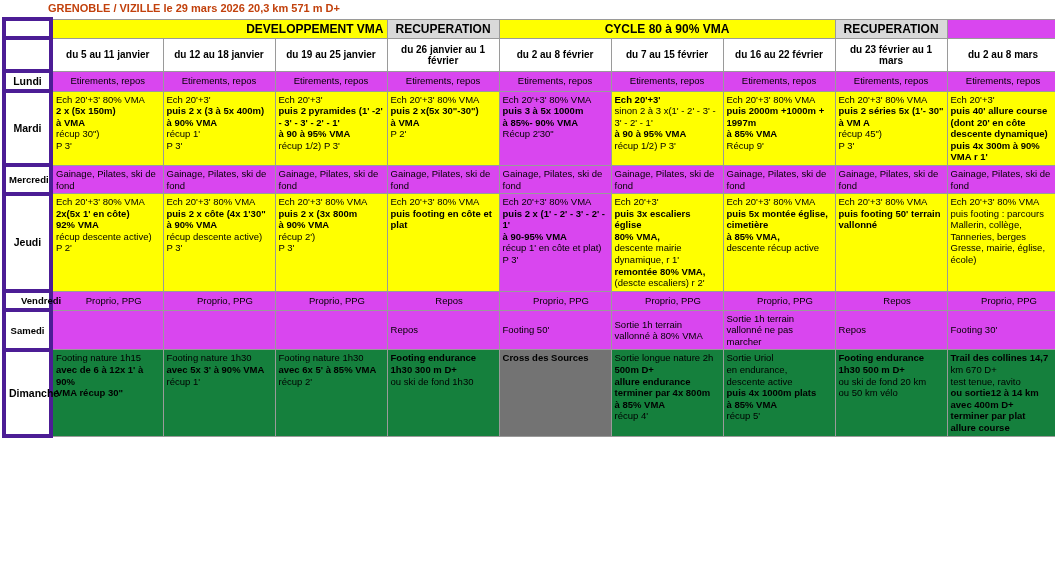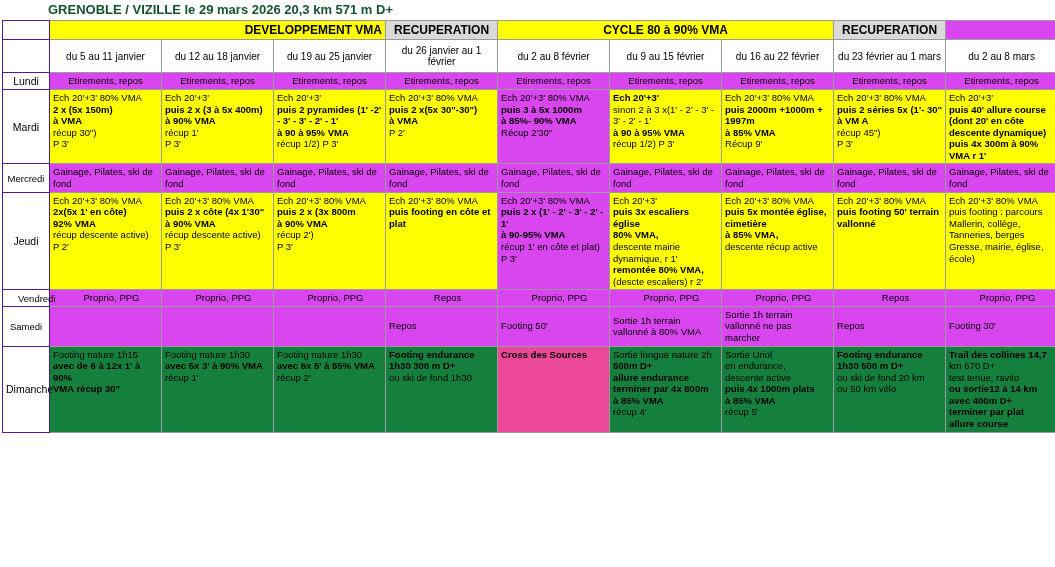--- a/index.html
+++ b/index.html
@@ -1,30 +1,30 @@
 <!DOCTYPE html>
 <html><head>
 <meta charset="utf-8">
 <style>
   html,body{margin:0;padding:0;background:#fff;}
   body{font-family:"Liberation Sans", sans-serif;}
   .page{width:1055px;height:567px;position:relative;overflow:hidden;}
-  .title{font-size:13px;font-weight:bold;padding:2px 12px 3px 48px;color:#14532d;}
+  .title{font-size:11px;font-weight:bold;padding:2px 12px 3px 48px;color:#c2410c;}
   table{border-collapse:collapse;table-layout:fixed;width:1051px;margin-left:2px;}
   td,th{border:1px solid #9a9a9a;vertical-align:top;padding:2px 3px;font-size:9.5px;color:#000;}
-  .rowlabel{font-weight:normal;font-size:10.5px;text-align:center;vertical-align:middle;border:1px solid #4c1d95;background:#fff;}
+  .rowlabel{font-weight:bold;font-size:10.5px;text-align:center;vertical-align:middle;border:4px solid #4c1d95;background:#fff;}
   .phase{font-weight:bold;text-align:center;font-size:12px;vertical-align:middle;}
   .ph-dev{background:#ffff00;text-align:right;}
   .ph-rec{background:#d9d9d9;margin-left:13px;}
   .ph-cyc{background:#ffff00;}
-  .weekhdr{text-align:center;font-weight:normal;font-size:10px;vertical-align:middle;background:#fff;padding:5px 2px;}
+  .weekhdr{text-align:center;font-weight:bold;font-size:10px;vertical-align:middle;background:#fff;padding:5px 2px;}
   .c-yellow{background:#ffff00;}
   .c-white{background:#d946ef;}
   .c-green{background:#15803d;}
-  .c-orange{background:#ec4899;}
+  .c-orange{background:#737373;}
   .center{text-align:center;}
   .mid{vertical-align:middle;}
   .b{font-weight:bold;}
   .cellline{display:block;line-height:1.22;}
   td.wrap{word-wrap:break-word;overflow-wrap:break-word;}
   .rowMercredi td{font-size:9.5px;}
   .rowVendredi td{text-align:center;font-size:9.5px;vertical-align:middle;padding-left:15px;}
   .rowSamedi td{font-size:9.5px;vertical-align:middle;}
 </style>
 </head>
@@ -57,21 +57,21 @@
           <td class="phase c-white" colspan="1"></td>
         </tr>
       <tr>
         <td class="rowlabel"></td>
 
       <td class="weekhdr">du 5 au 11 janvier</td>
           <td class="weekhdr">du 12 au 18 janvier</td>
           <td class="weekhdr">du 19 au 25 janvier</td>
           <td class="weekhdr">du 26 janvier au 1 février</td>
           <td class="weekhdr">du 2 au 8 février</td>
-          <td class="weekhdr">du 9 au 15 février</td>
+          <td class="weekhdr">du 7 au 15 février</td>
           <td class="weekhdr">du 16 au 22 février</td>
           <td class="weekhdr">du 23 février au 1 mars</td>
           <td class="weekhdr">du 2 au 8 mars</td>
         </tr>
       <tr id="row-lundi" class="rowLundi">
         <td class="rowlabel">Lundi</td>
       <td class="wrap c-white center mid">
             <span class="cellline">Etirements, repos</span>
           </td>
           <td class="wrap c-white center mid">

